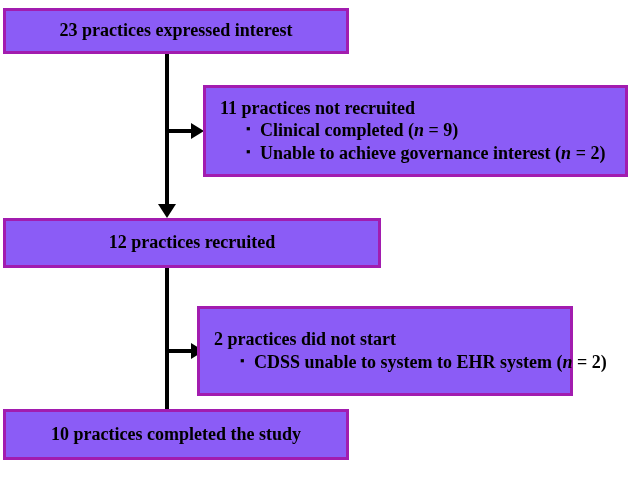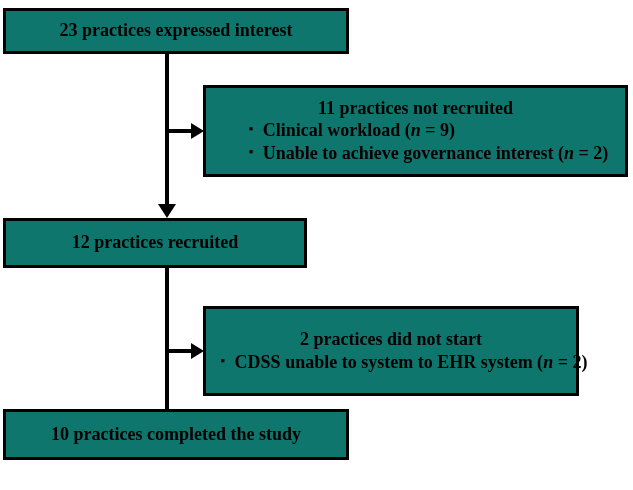--- a/index.html
+++ b/index.html
@@ -11,35 +11,34 @@
     position: relative;
     width: 633px;
     height: 490px;
     background: #ffffff;
     font-family: "Liberation Serif", "DejaVu Serif", serif;
     overflow: hidden;
   }
   .box {
     position: absolute;
     box-sizing: border-box;
-    background: #0f766e;
-    border: 3px solid #000000;
+    background: #8b5cf6;
+    border: 3px solid #a21caf;
   }
   .box-center {
     display: flex;
     align-items: center;
     justify-content: center;
   }
   .box-left {
     display: flex;
     flex-direction: column;
     justify-content: center;
     padding-left: 14px;
     padding-right: 14px;
-    align-items: center;
   }
   .label {
     font-weight: bold;
     font-size: 18px;
     color: #000000;
     line-height: 1.18;
     white-space: nowrap;
   }
   .heading-line {
     font-weight: bold;
@@ -112,39 +111,39 @@
   <div class="vline" style="left:165px; top:54px; height:152px;"></div>
   <div class="arrow-down" style="left:158px; top:204px;"></div>
 
   <div class="hline" style="left:165px; top:129px; width:30px;"></div>
   <div class="arrow-right" style="left:191px; top:123px;"></div>
 
   <div class="box box-left" style="left:203px; top:85px; width:425px; height:92px;">
     <div class="heading-line">11 practices not recruited</div>
     <ul class="bullets">
       <li class="bullet-item">
-        <span class="marker">▪</span><span>Clinical workload (</span><span class="ital">n</span><span> = 9)</span>
+        <span class="marker">▪</span><span>Clinical completed (</span><span class="ital">n</span><span> = 9)</span>
       </li>
       <li class="bullet-item">
         <span class="marker">▪</span><span>Unable to achieve governance interest (</span><span class="ital">n</span><span> = 2)</span>
       </li>
     </ul>
   </div>
 
-  <div class="box box-center" style="left:3px; top:218px; width:304px; height:50px;">
+  <div class="box box-center" style="left:3px; top:218px; width:378px; height:50px;">
     <span class="label">12 practices recruited</span>
   </div>
 
   <div class="vline" style="left:165px; top:268px; height:153px;"></div>
   <div class="arrow-down" style="left:158px; top:419px;"></div>
 
   <div class="hline" style="left:165px; top:349px; width:30px;"></div>
   <div class="arrow-right" style="left:191px; top:343px;"></div>
 
-  <div class="box box-left" style="left:203px; top:306px; width:376px; height:90px;">
+  <div class="box box-left" style="left:197px; top:306px; width:376px; height:90px;">
     <div class="heading-line">2 practices did not start</div>
     <ul class="bullets">
       <li class="bullet-item">
         <span class="marker">▪</span><span>CDSS unable to system to EHR system (</span><span class="ital">n</span><span> = 2)</span>
       </li>
     </ul>
   </div>
 
   <div class="box box-center" style="left:3px; top:409px; width:346px; height:51px;">
     <span class="label">10 practices completed the study</span>

